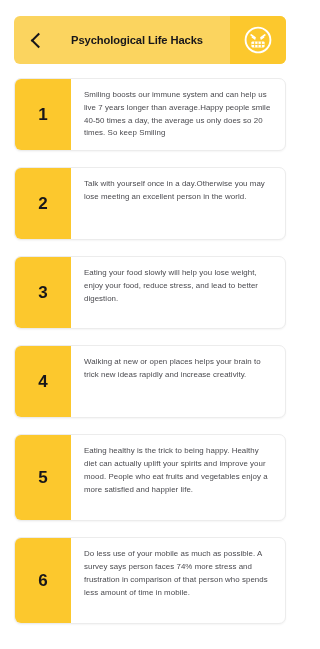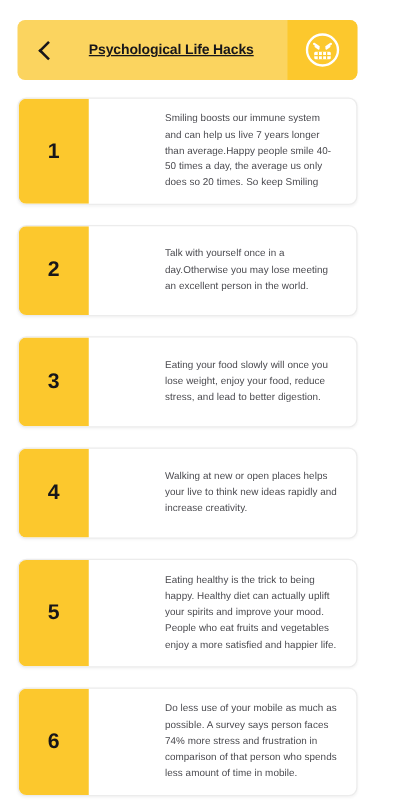--- a/index.html
+++ b/index.html
@@ -50,21 +50,20 @@
     flex: 1 1 auto;
     display: flex;
     align-items: center;
     justify-content: center;
     font-size: 11.2px;
     font-weight: bold;
     color: #17161a;
     letter-spacing: -0.1px;
     padding-right: 14px;
     white-space: nowrap;
-    text-decoration: underline;
   }
   .emoji-block {
     flex: 0 0 auto;
     width: 56px;
     background: #fcc82d;
     display: flex;
     align-items: center;
     justify-content: center;
   }
   .emoji-block svg { display: block; }
@@ -94,23 +93,21 @@
     display: flex;
     align-items: center;
     justify-content: center;
     font-size: 17px;
     font-weight: bold;
     color: #17161a;
   }
   .card-body {
     flex: 1 1 auto;
     display: flex;
-    align-items: center;
     padding: 10px 14px 10px 13px;
-    margin-left: 48px;
   }
   .card-text {
     font-size: 7.9px;
     line-height: 1.62;
     color: #4a4a4f;
     letter-spacing: 0.05px;
   }
   .card.tall { min-height: 87px; }
 </style>
 </head>
@@ -151,28 +148,28 @@
     <div class="card">
       <div class="card-num">2</div>
       <div class="card-body">
         <div class="card-text">Talk with yourself once in a day.Otherwise you may lose meeting an excellent person in the world.</div>
       </div>
     </div>
 
     <div class="card">
       <div class="card-num">3</div>
       <div class="card-body">
-        <div class="card-text">Eating your food slowly will once you lose weight, enjoy your food, reduce stress, and lead to better digestion.</div>
+        <div class="card-text">Eating your food slowly will help you lose weight, enjoy your food, reduce stress, and lead to better digestion.</div>
       </div>
     </div>
 
     <div class="card">
       <div class="card-num">4</div>
       <div class="card-body">
-        <div class="card-text">Walking at new or open places helps your live to think new ideas rapidly and increase creativity.</div>
+        <div class="card-text">Walking at new or open places helps your brain to trick new ideas rapidly and increase creativity.</div>
       </div>
     </div>
 
     <div class="card tall">
       <div class="card-num">5</div>
       <div class="card-body">
         <div class="card-text">Eating healthy is the trick to being happy. Healthy diet can actually uplift your spirits and improve your mood. People who eat fruits and vegetables enjoy a more satisfied and happier life.</div>
       </div>
     </div>
 

